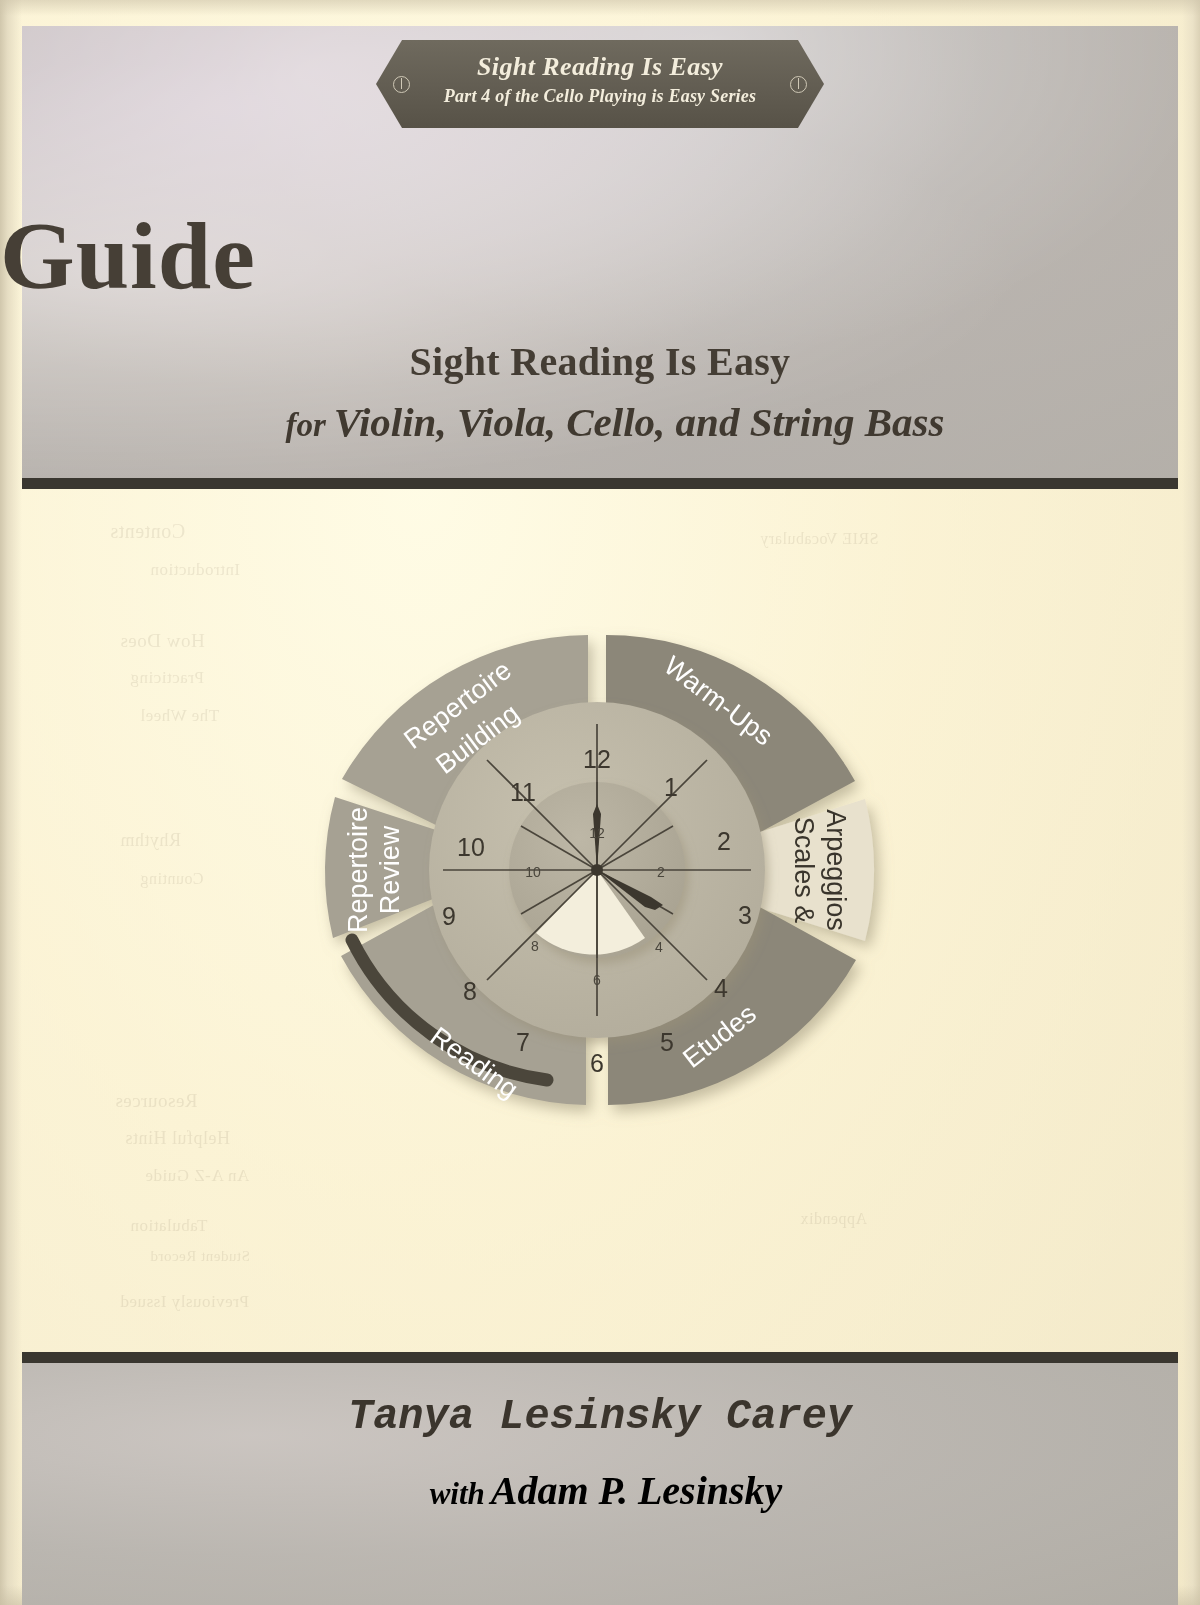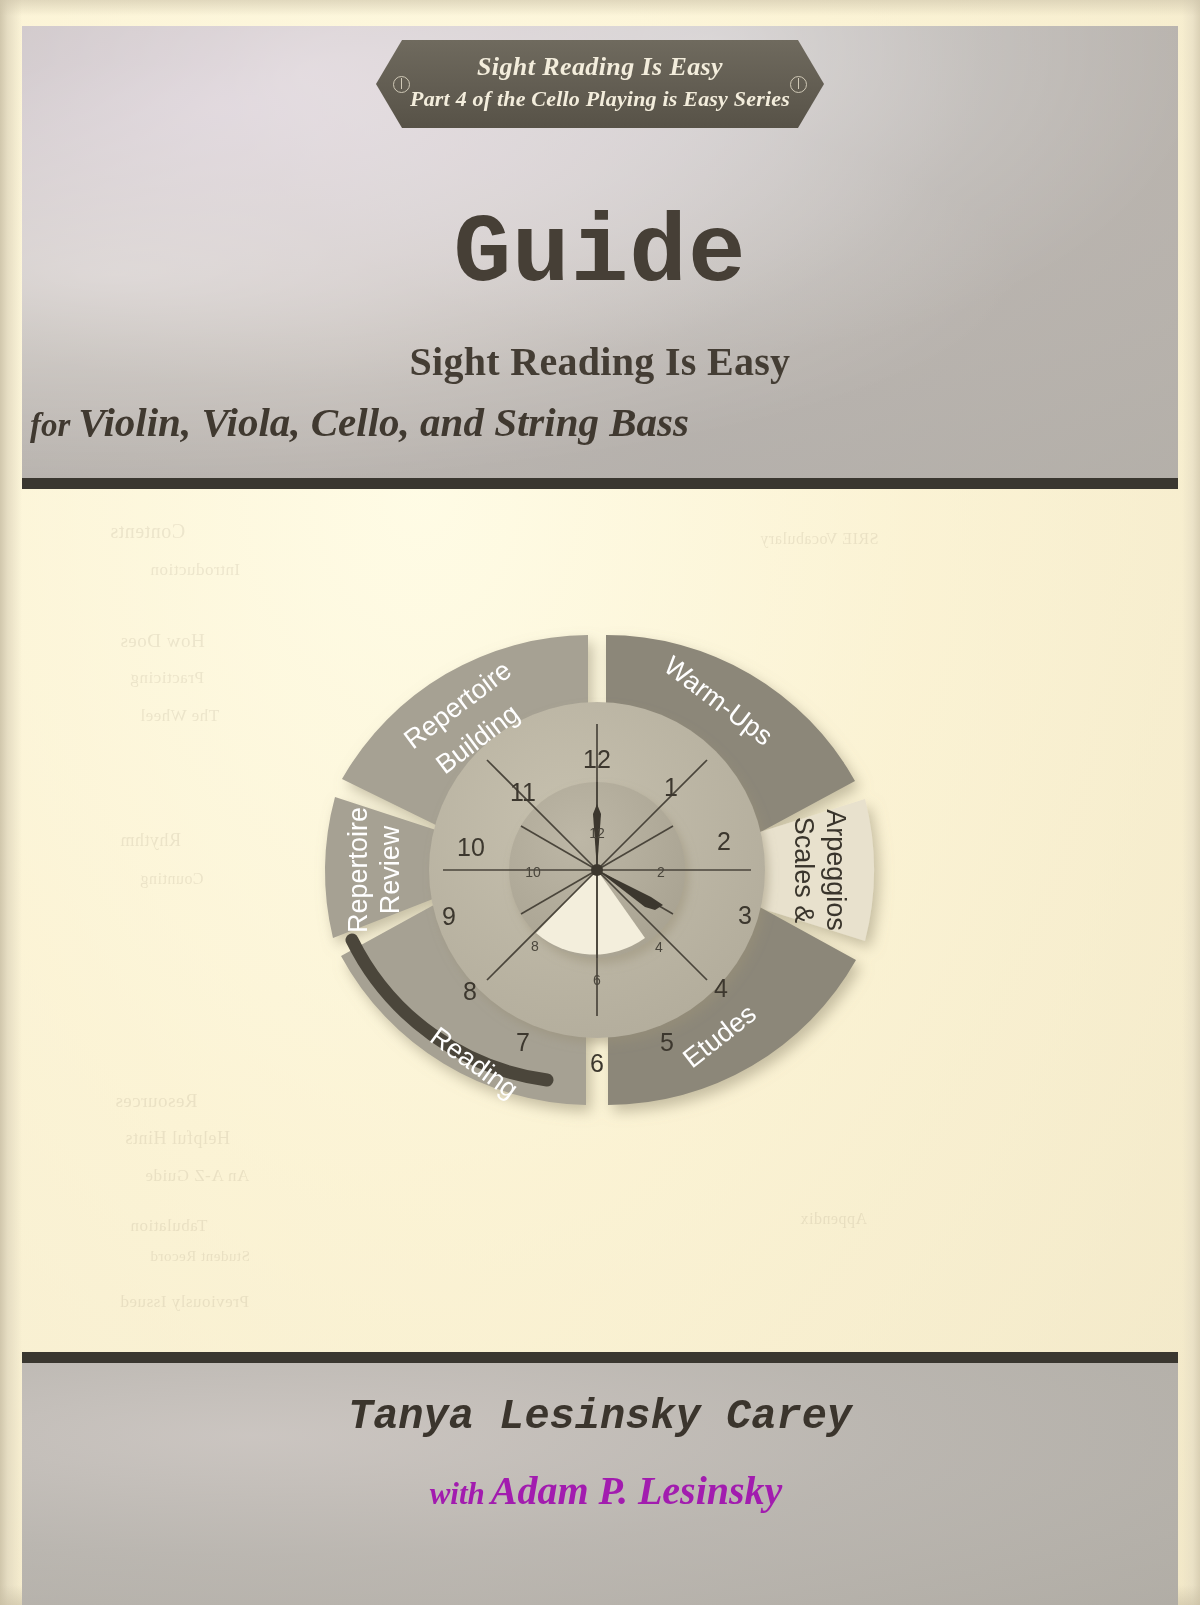--- a/index.html
+++ b/index.html
@@ -112,21 +112,21 @@
     font-weight: bold;
     font-style: italic;
     font-size: 26px;
     letter-spacing: 0.4px;
     margin-top: 12px;
   }
   .plaque-sub {
     font-family: "Liberation Serif", serif;
     font-weight: bold;
     font-style: italic;
-    font-size: 22px;
+    font-size: 18px;
     margin-top: 4px;
     letter-spacing: 0.2px;
   }
   .plaque-dot {
     position: absolute;
     top: 36px;
     width: 15px;
     height: 15px;
     border: 1.6px solid #cfc8b6;
     border-radius: 50%;
@@ -141,43 +141,43 @@
     margin-left: -0.8px;
     background: #cfc8b6;
   }
   .plaque-dot.left { left: 17px; }
   .plaque-dot.right { right: 17px; }
 
   .main-title {
     position: absolute;
     top: 200px;
     left: 0; right: 0;
-    text-align: center;
-    font-family: Liberation Mono, monospace;
+    text-align: left;
+    font-family: Liberation Serif, serif;
     font-weight: bold;
     font-size: 96px;
     color: #463f36;
     letter-spacing: 1px;
   }
   .sub-title-1 {
     position: absolute;
     top: 338px;
     left: 0; right: 0;
     text-align: center;
     font-family: "Liberation Serif", serif;
     font-weight: bold;
     font-size: 40px;
     color: #443d34;
     letter-spacing: 0.3px;
   }
   .sub-title-2 {
     position: absolute;
     top: 398px;
     left: 0; right: 0;
-    text-align: left;
+    text-align: center;
     font-family: "Liberation Serif", serif;
     font-weight: bold;
     font-style: italic;
     font-size: 41px;
     color: #403930;
     padding-left: 30px;
   }
   .sub-title-2 .for-word {
     font-size: 33px;
     margin-right: 8px;
@@ -215,21 +215,21 @@
   }
   .coauthor {
     position: absolute;
     top: 1467px;
     left: 12px; right: 0;
     text-align: center;
     font-family: "Liberation Serif", serif;
     font-weight: bold;
     font-style: italic;
     font-size: 40px;
-    color: #a21caf;
+    color: #000000;
   }
   .coauthor .with-word {
     font-size: 31px;
     margin-right: 6px;
   }
 
   
   .wheel-wrap {
     position: absolute;
     left: 247px;

